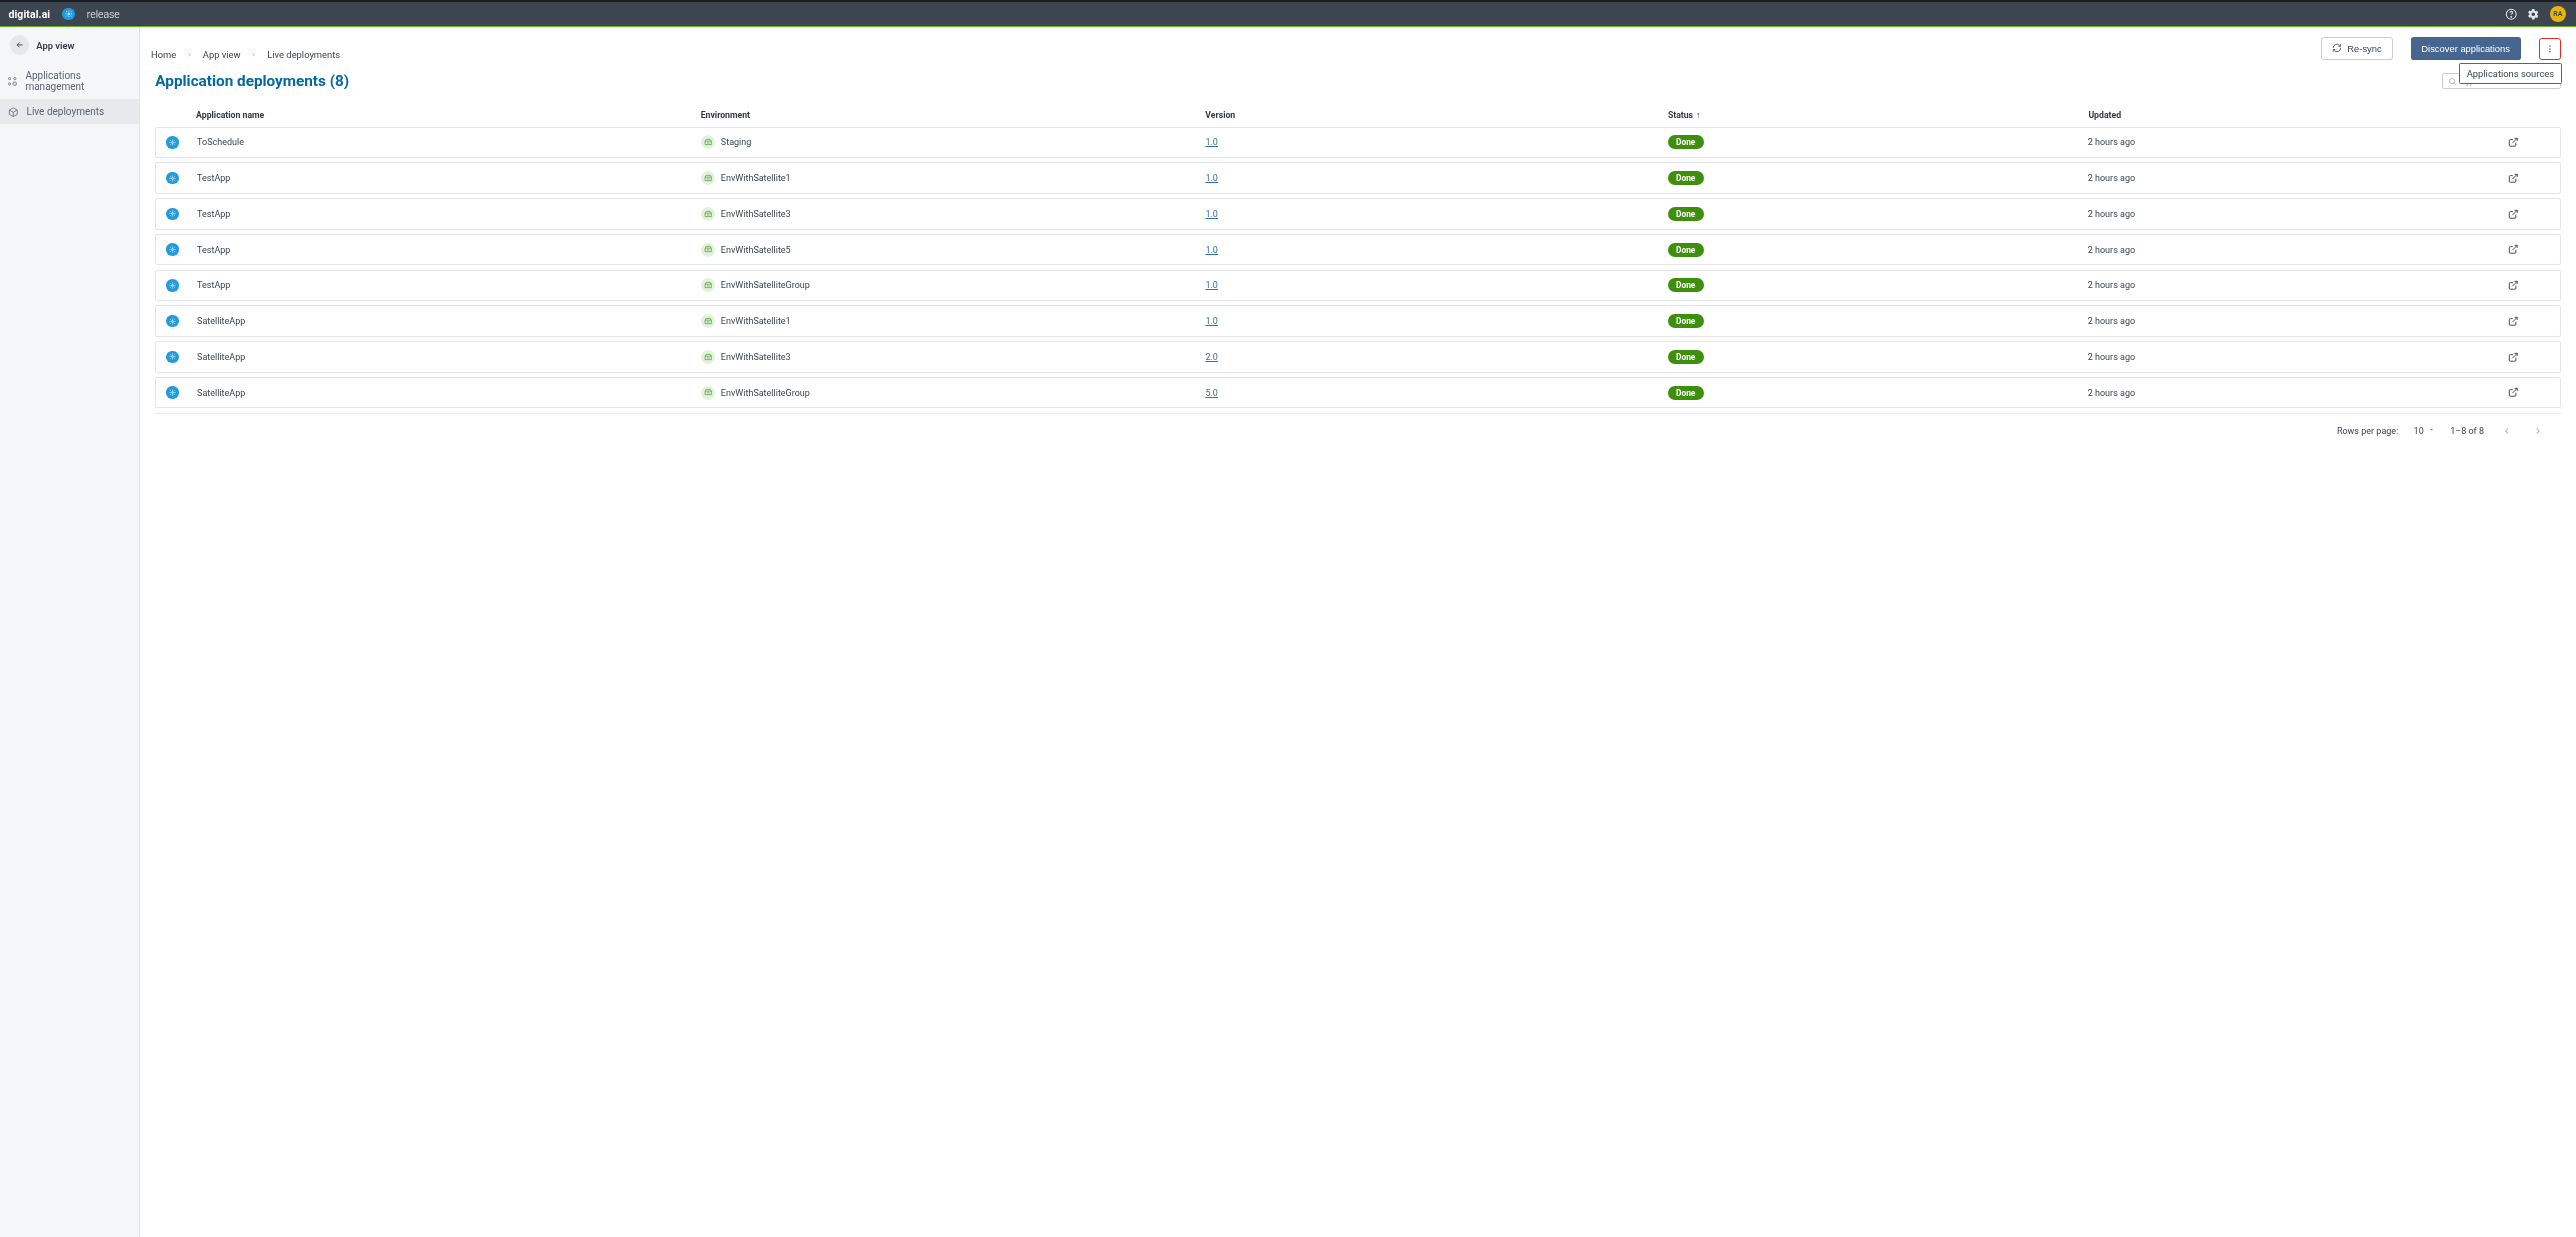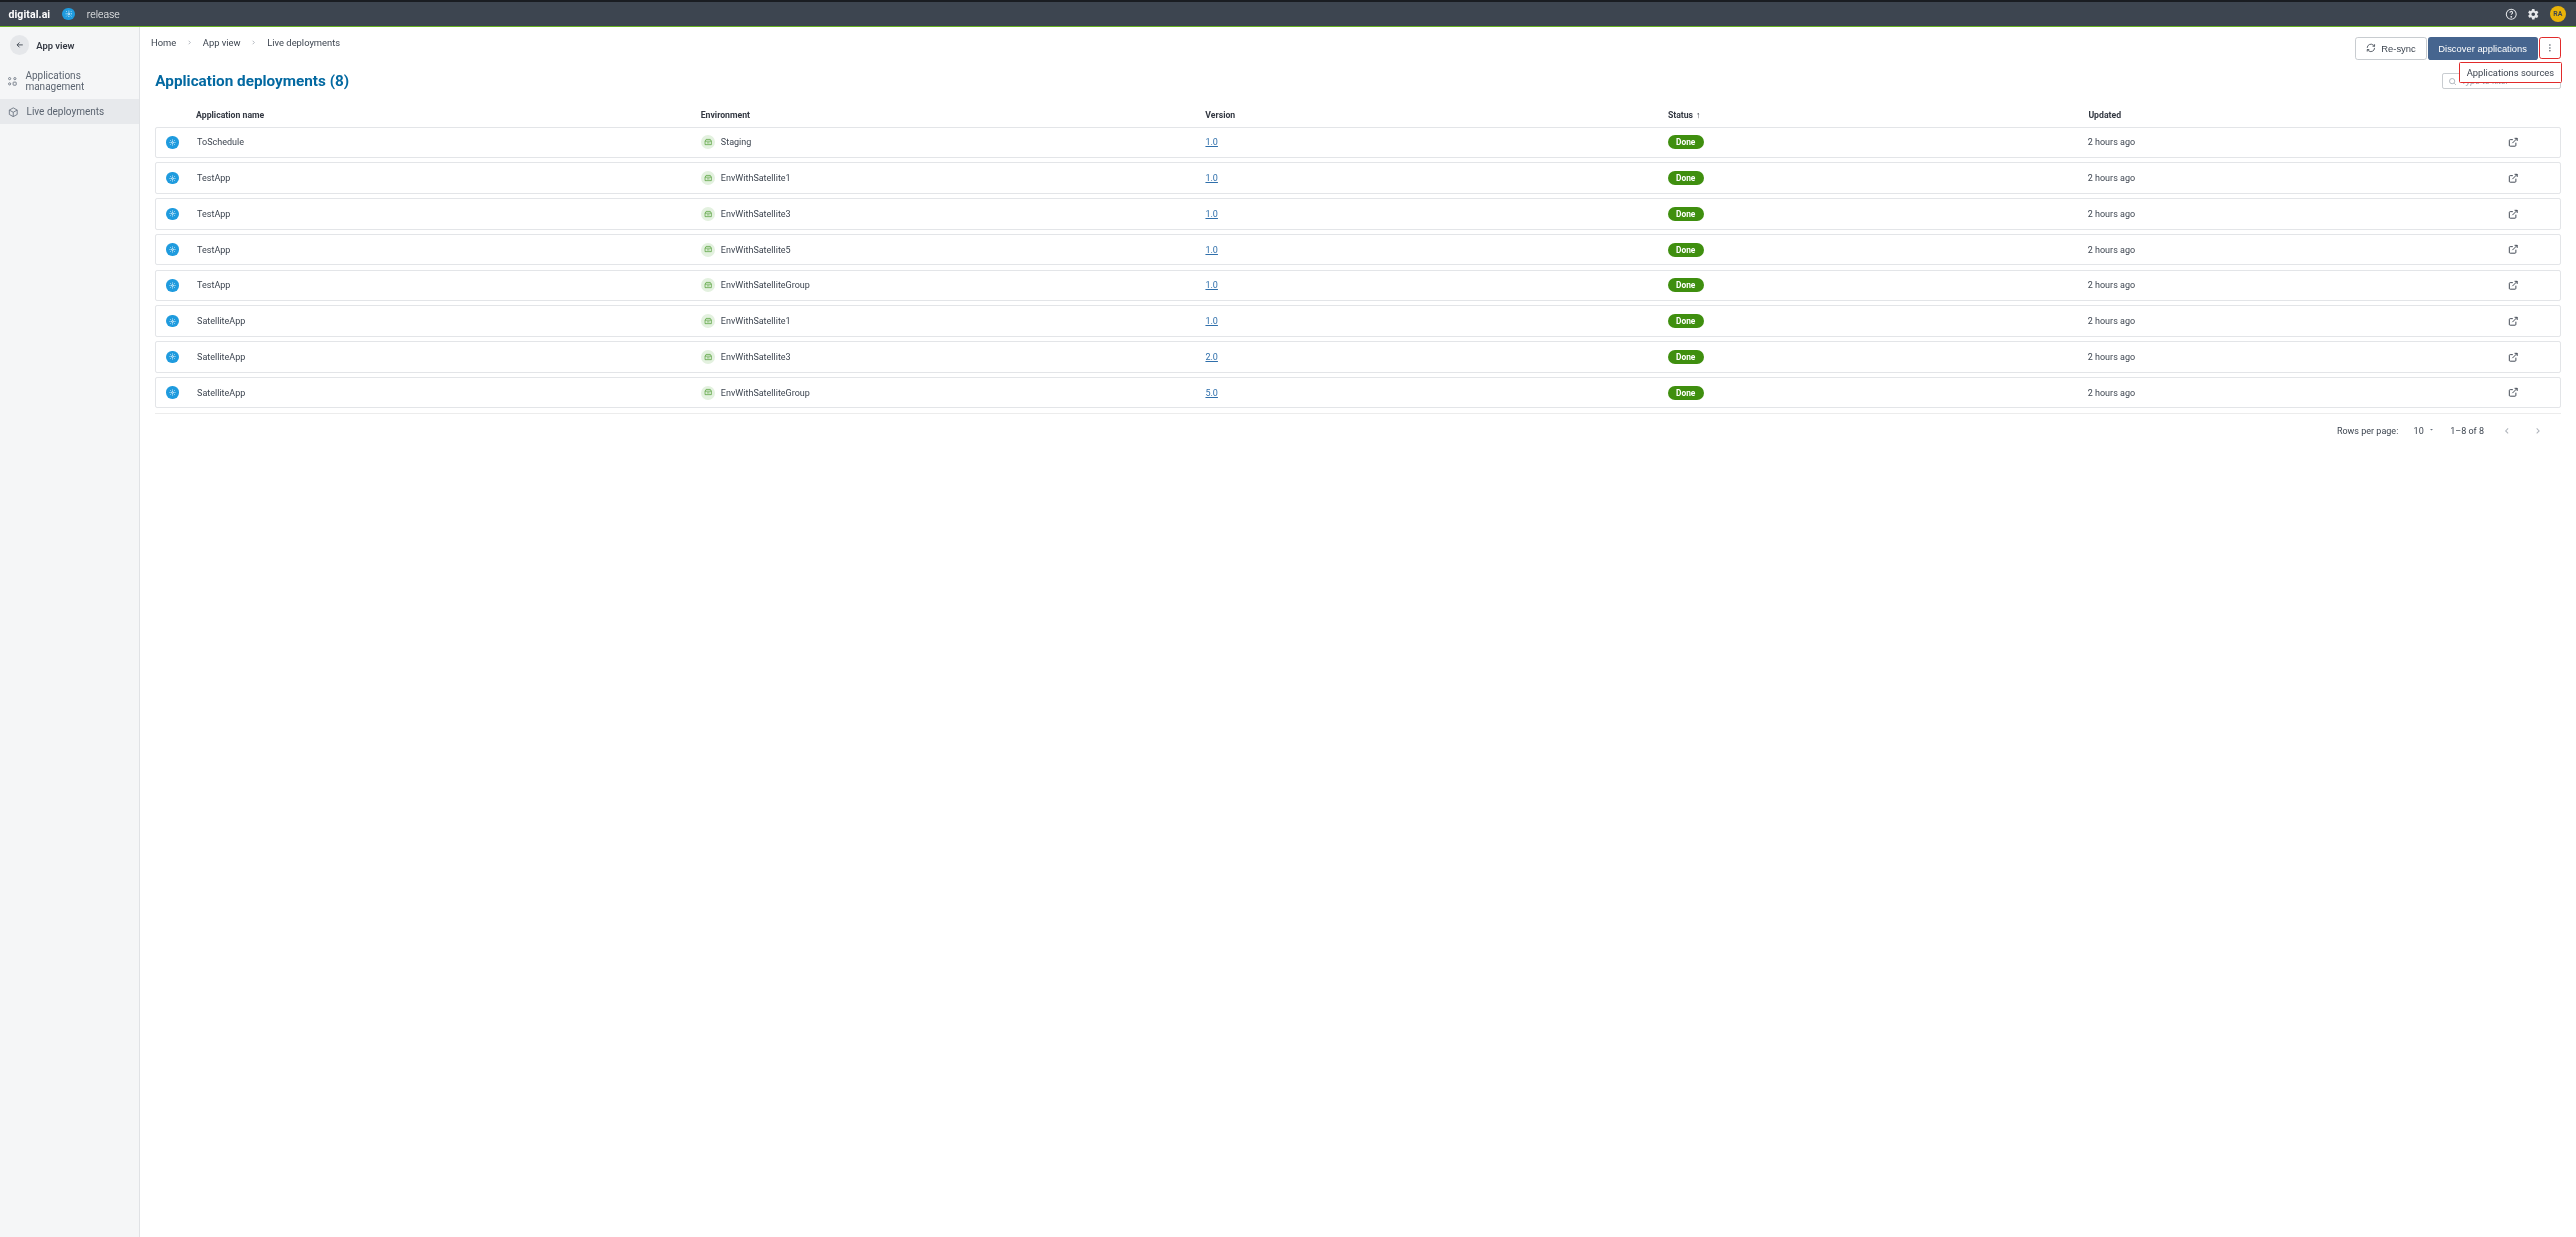--- a/index.html
+++ b/index.html
@@ -67,22 +67,22 @@
 .sidebar-item {
   display: flex; align-items: center; gap: 7px;
   padding: 7px 7px; color: #5b6470; cursor: pointer;
   font-size: 10px;
 }
 .sidebar-item.active { background: #e7e9ec; }
 .sidebar-item .sb-icon { width: 12.5px; display: flex; justify-content: center; color: #6a7380; }
 
 
 .crumb-bar {
-  display: flex; align-items: flex-start; padding: 9.8px 15.3px 9.8px 11px;
-  gap: 1px;
+  display: flex; align-items: flex-end; padding: 9.8px 15.3px 9.8px 11px;
+  gap: 18px;
 }
 .crumbs { display: flex; align-items: center; gap: 9.8px; font-size: 9.4px; }
 .crumbs .crumb { color: #3d4550; cursor: pointer; }
 .crumbs .sep { color: #9aa1ab; }
 .crumb-spacer { flex: 1; }
 
 
 .btn {
   display: inline-flex; align-items: center; gap: 5.6px;
   padding: 4.9px 9.8px; border-radius: 2.8px; font-size: 9.4px;

